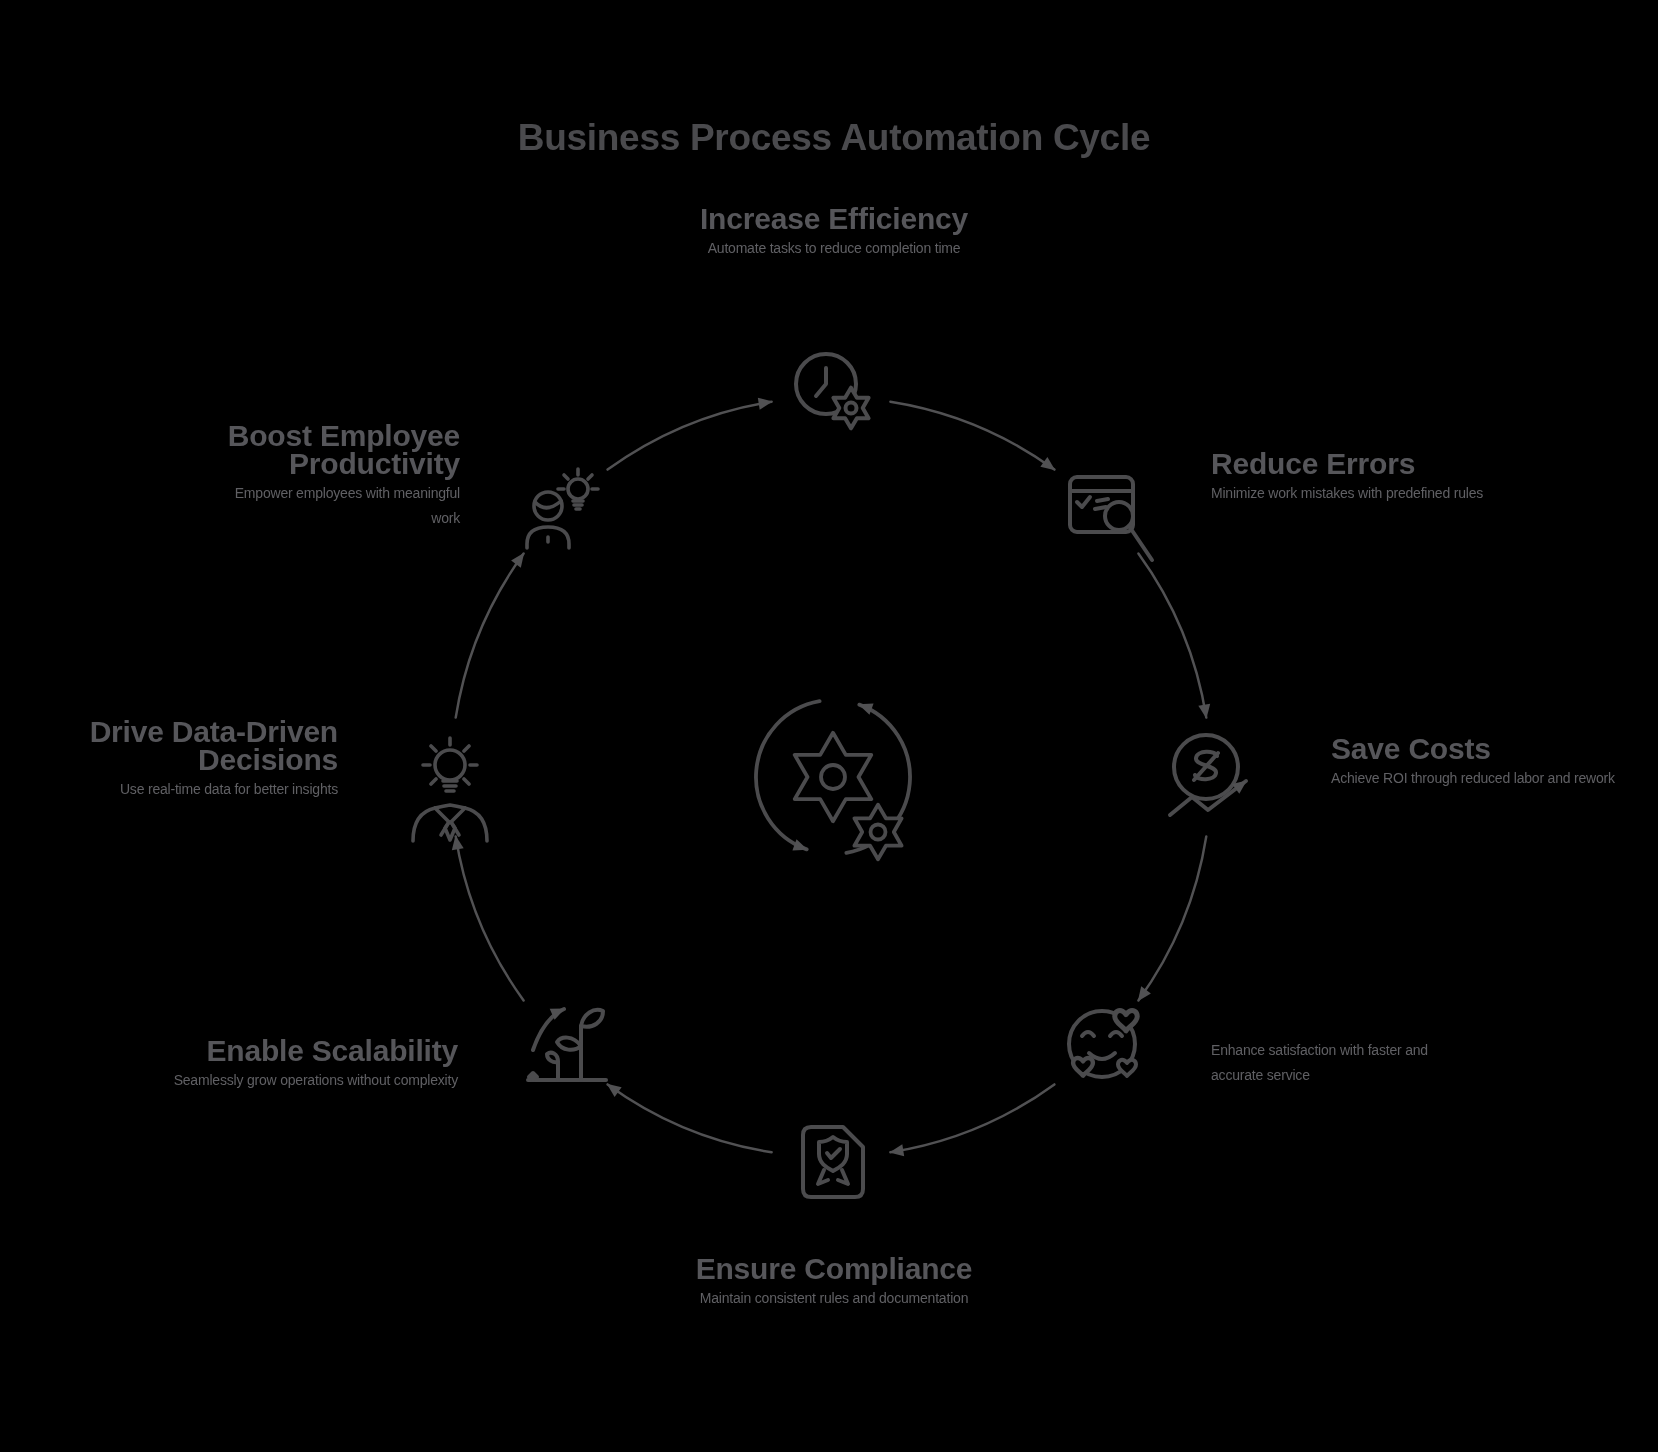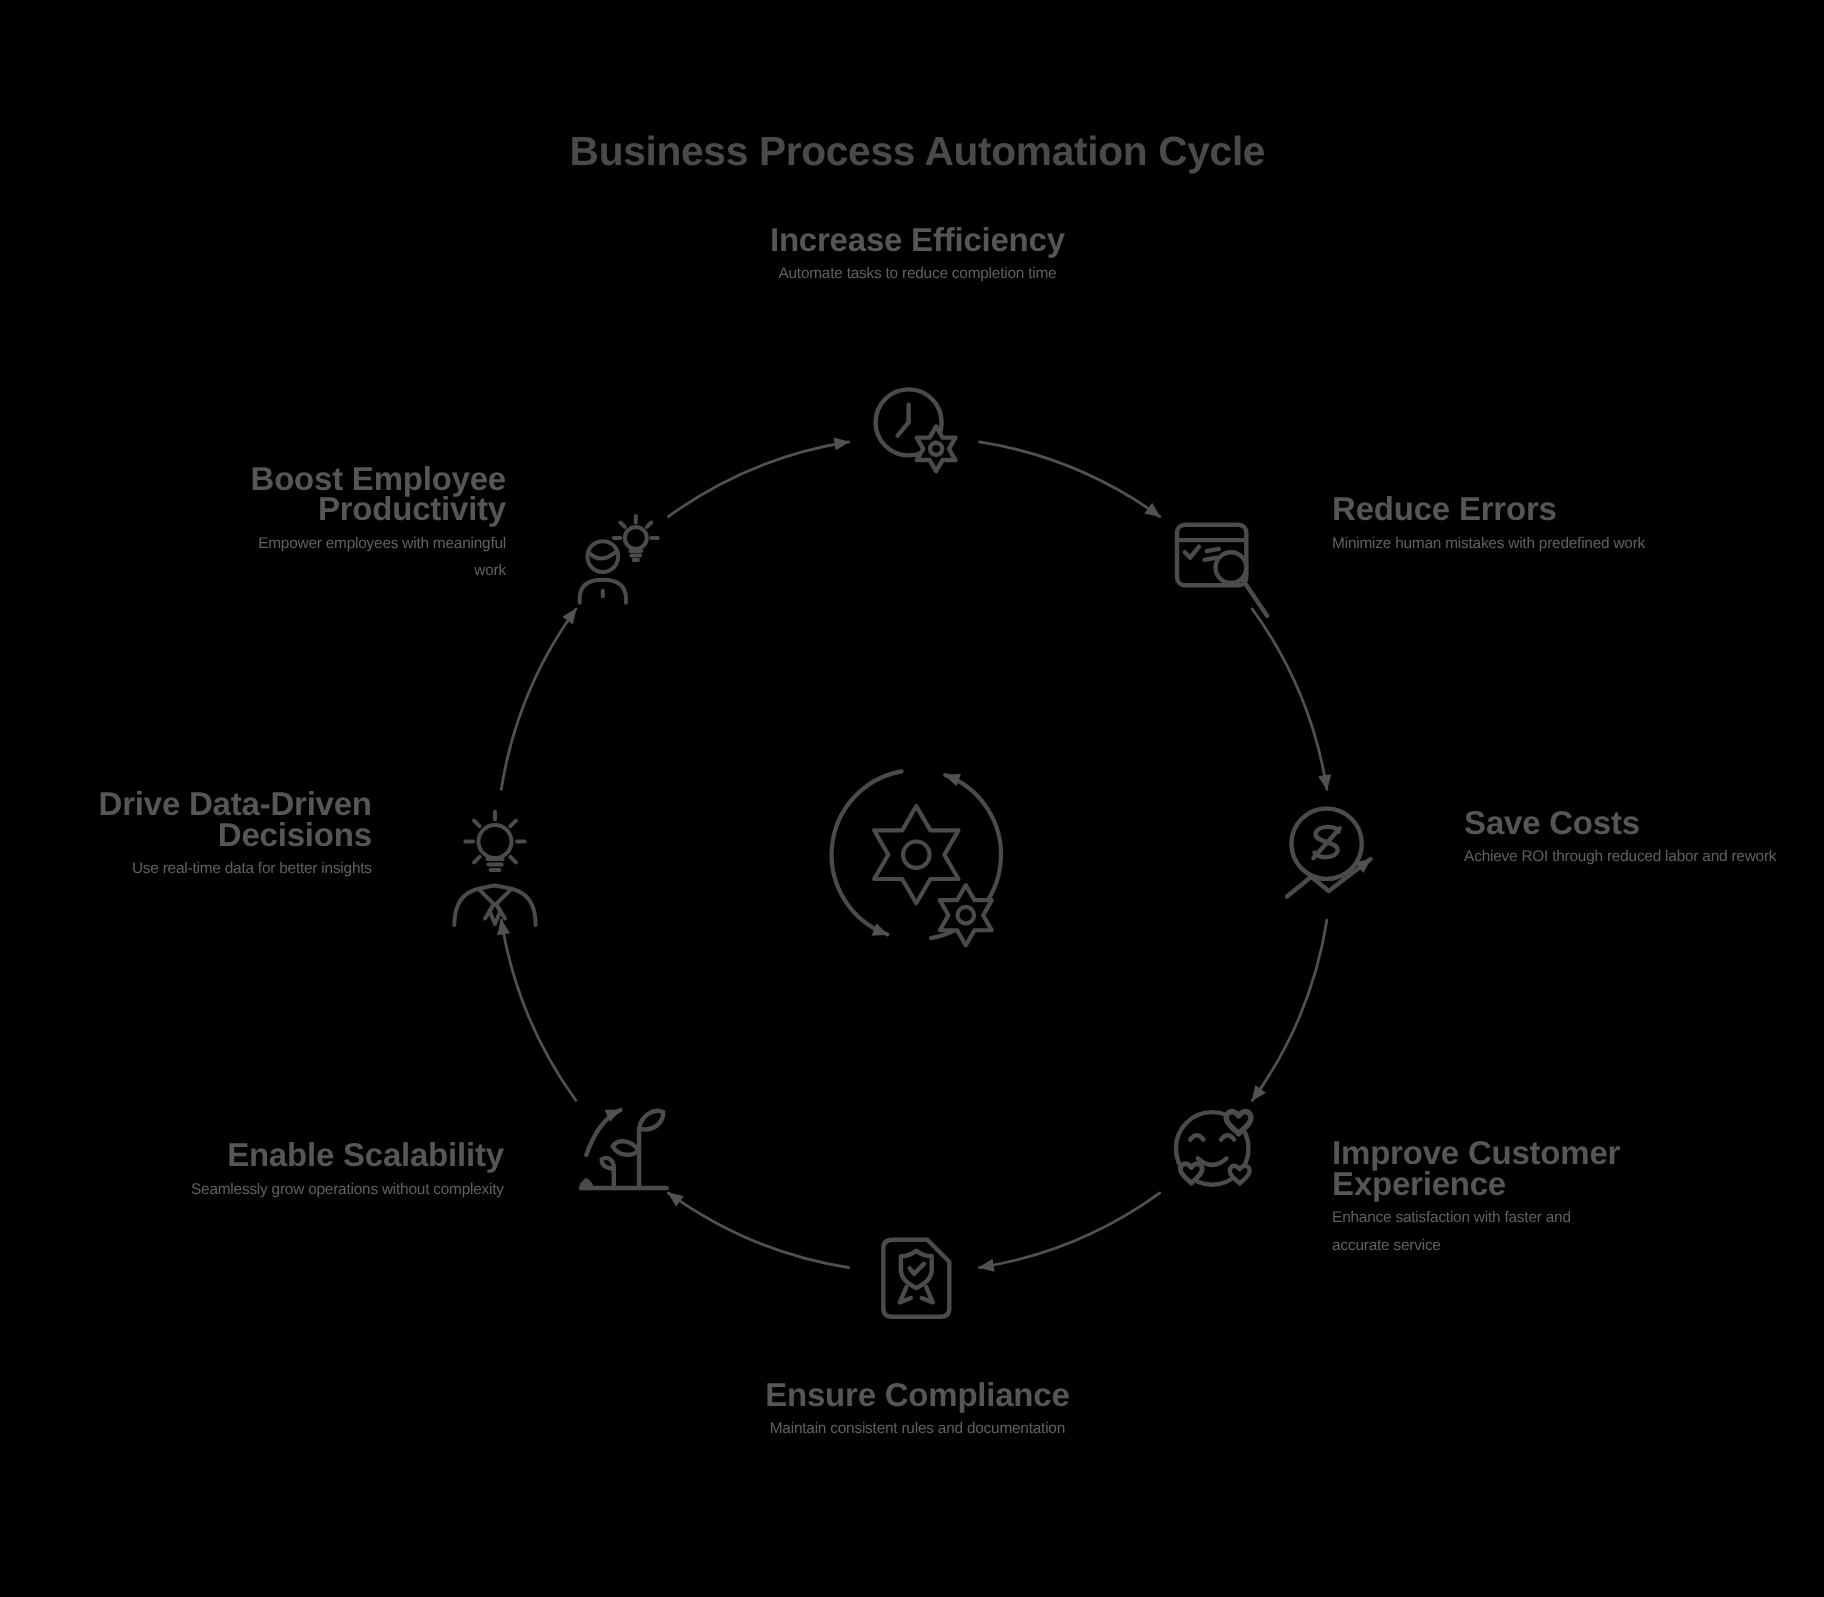--- a/index.html
+++ b/index.html
@@ -158,30 +158,29 @@
 
   <h1 class="main-title">Business Process Automation Cycle</h1>
 
   <div class="step ta-c" id="step-0">
     <h3>Increase Efficiency</h3>
     <p>Automate tasks to reduce completion time</p>
   </div>
 
   <div class="step" id="step-1">
     <h3>Reduce Errors</h3>
-    <p>Minimize human mistakes with predefined work</p>
+    <p>Minimize work mistakes with predefined rules</p>
   </div>
 
   <div class="step" id="step-2">
     <h3>Save Costs</h3>
     <p>Achieve ROI through reduced labor and rework</p>
   </div>
 
   <div class="step" id="step-3">
-    <h3>Improve Customer Experience</h3>
     <p>Enhance satisfaction with faster and accurate service</p>
   </div>
 
   <div class="step ta-c" id="step-4">
     <h3>Ensure Compliance</h3>
     <p>Maintain consistent rules and documentation</p>
   </div>
 
   <div class="step ta-r" id="step-5">
     <h3>Enable Scalability</h3>

